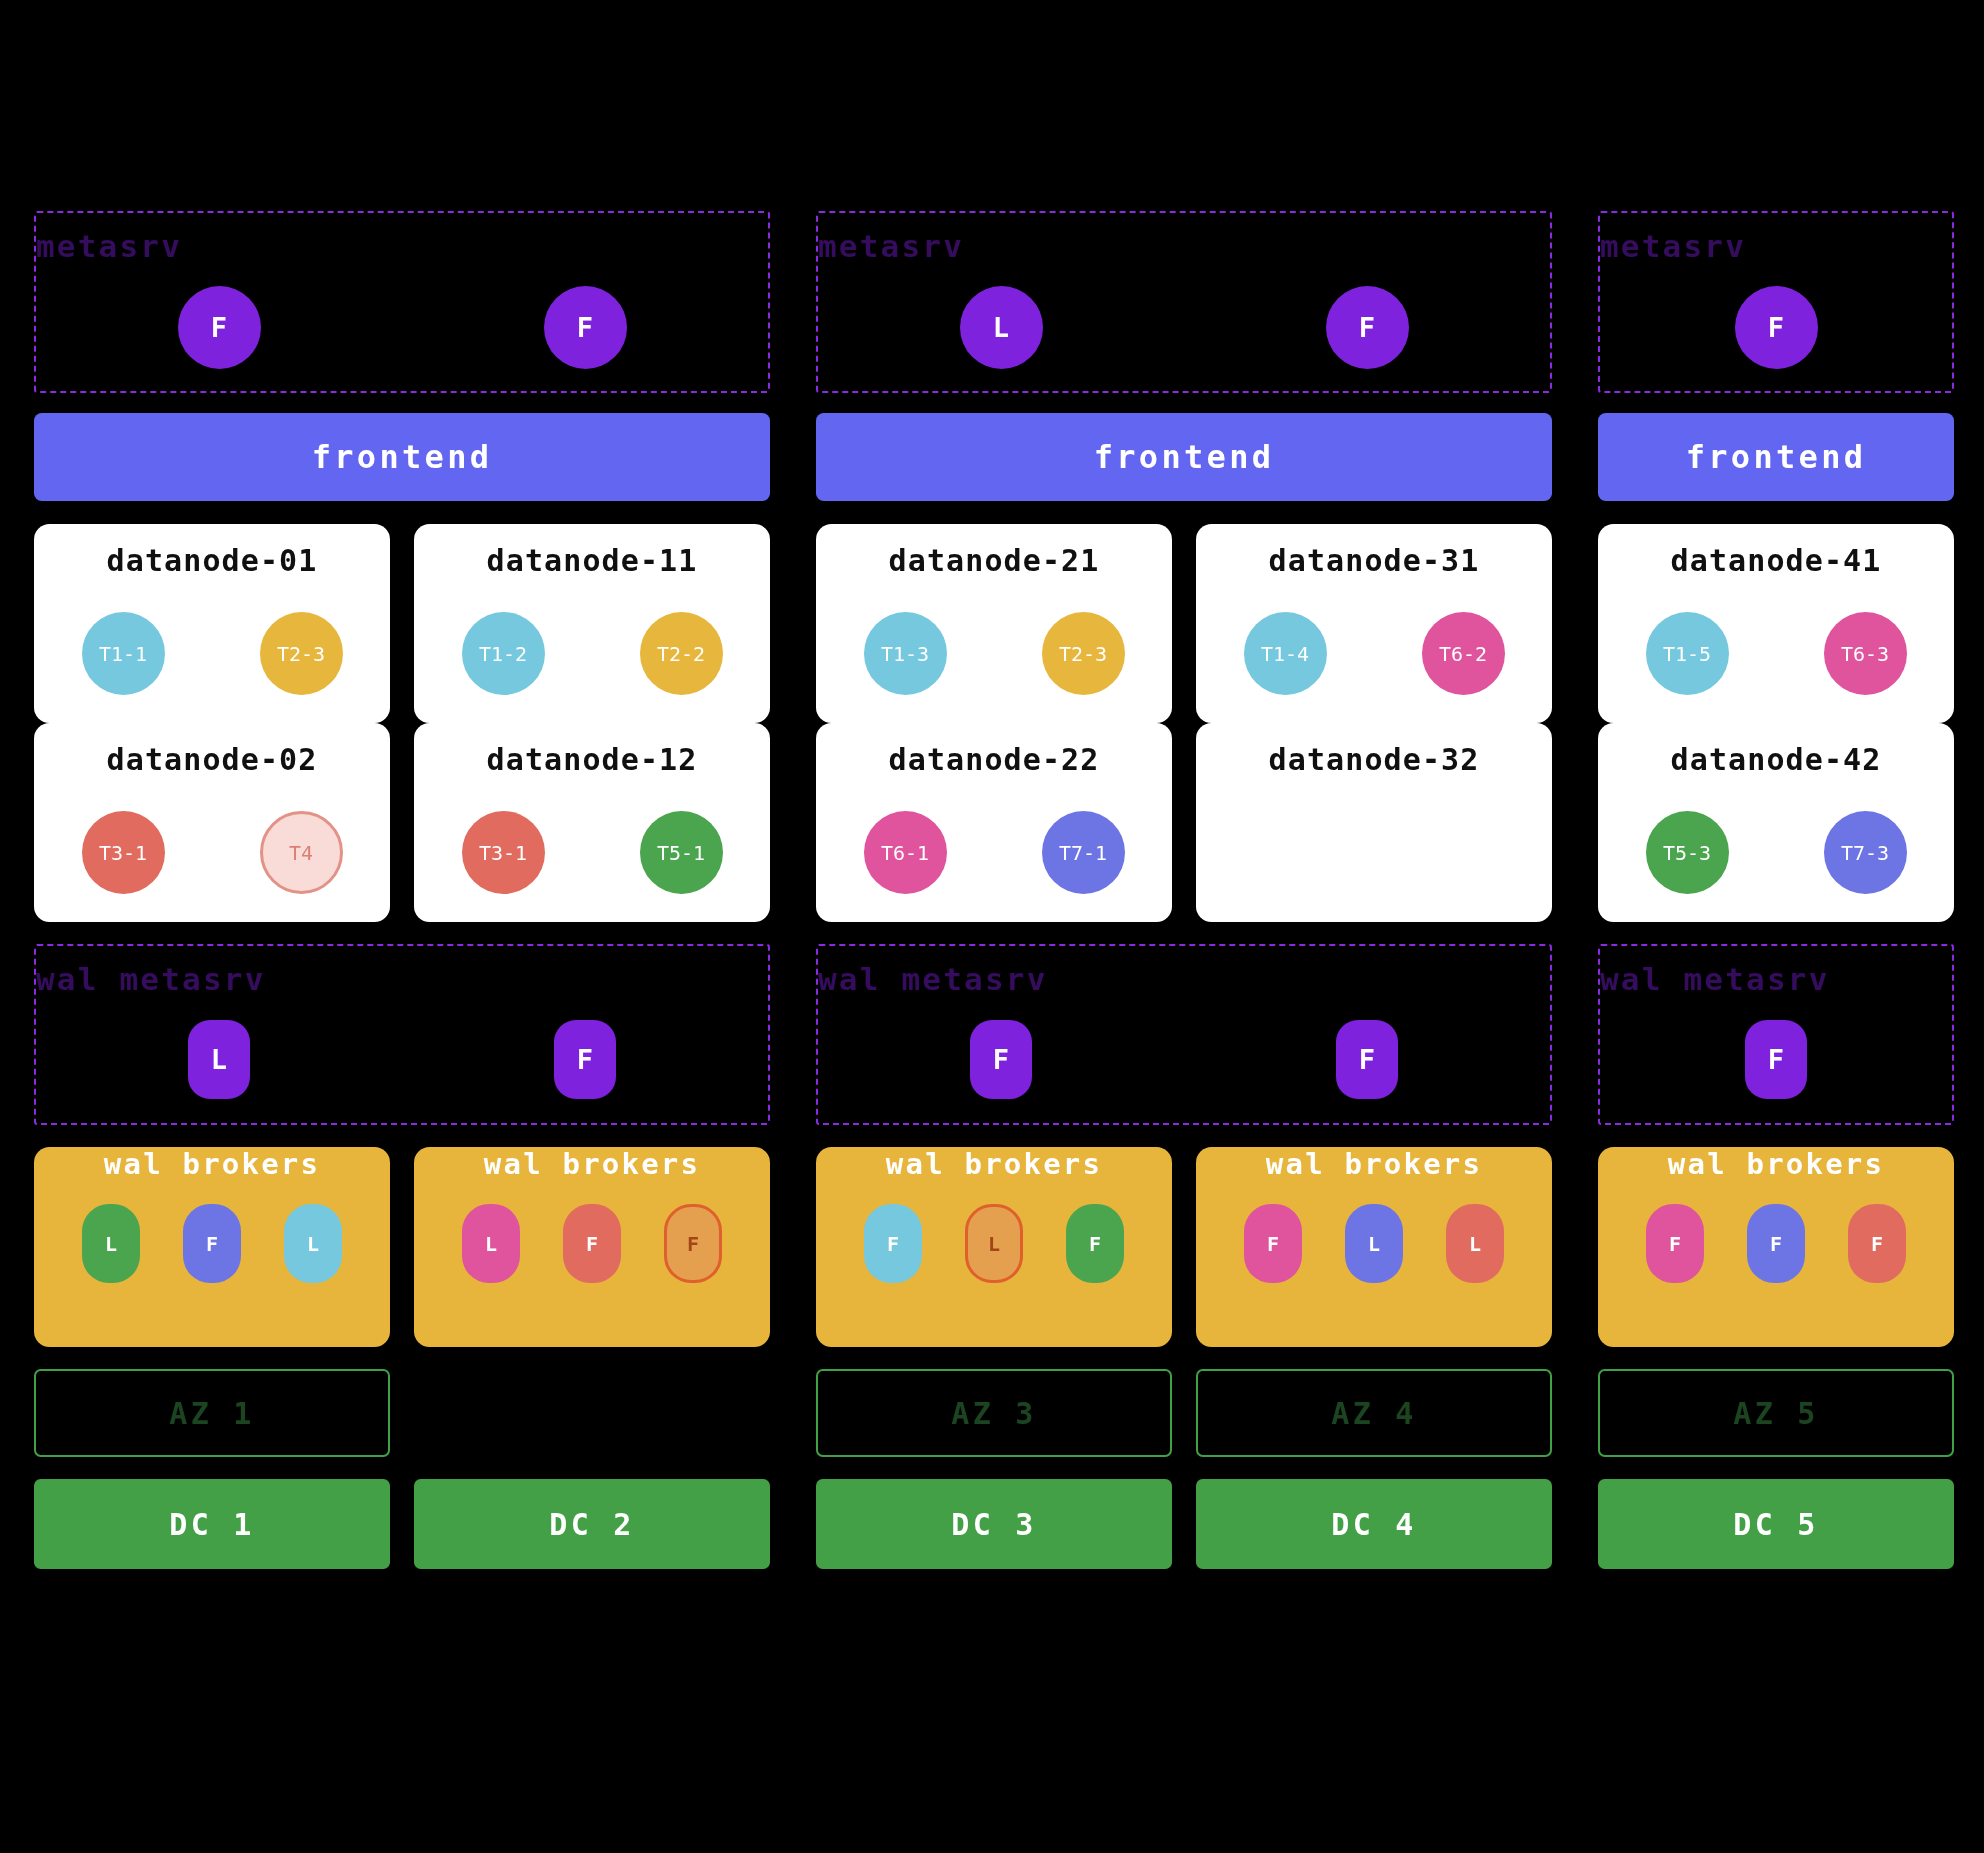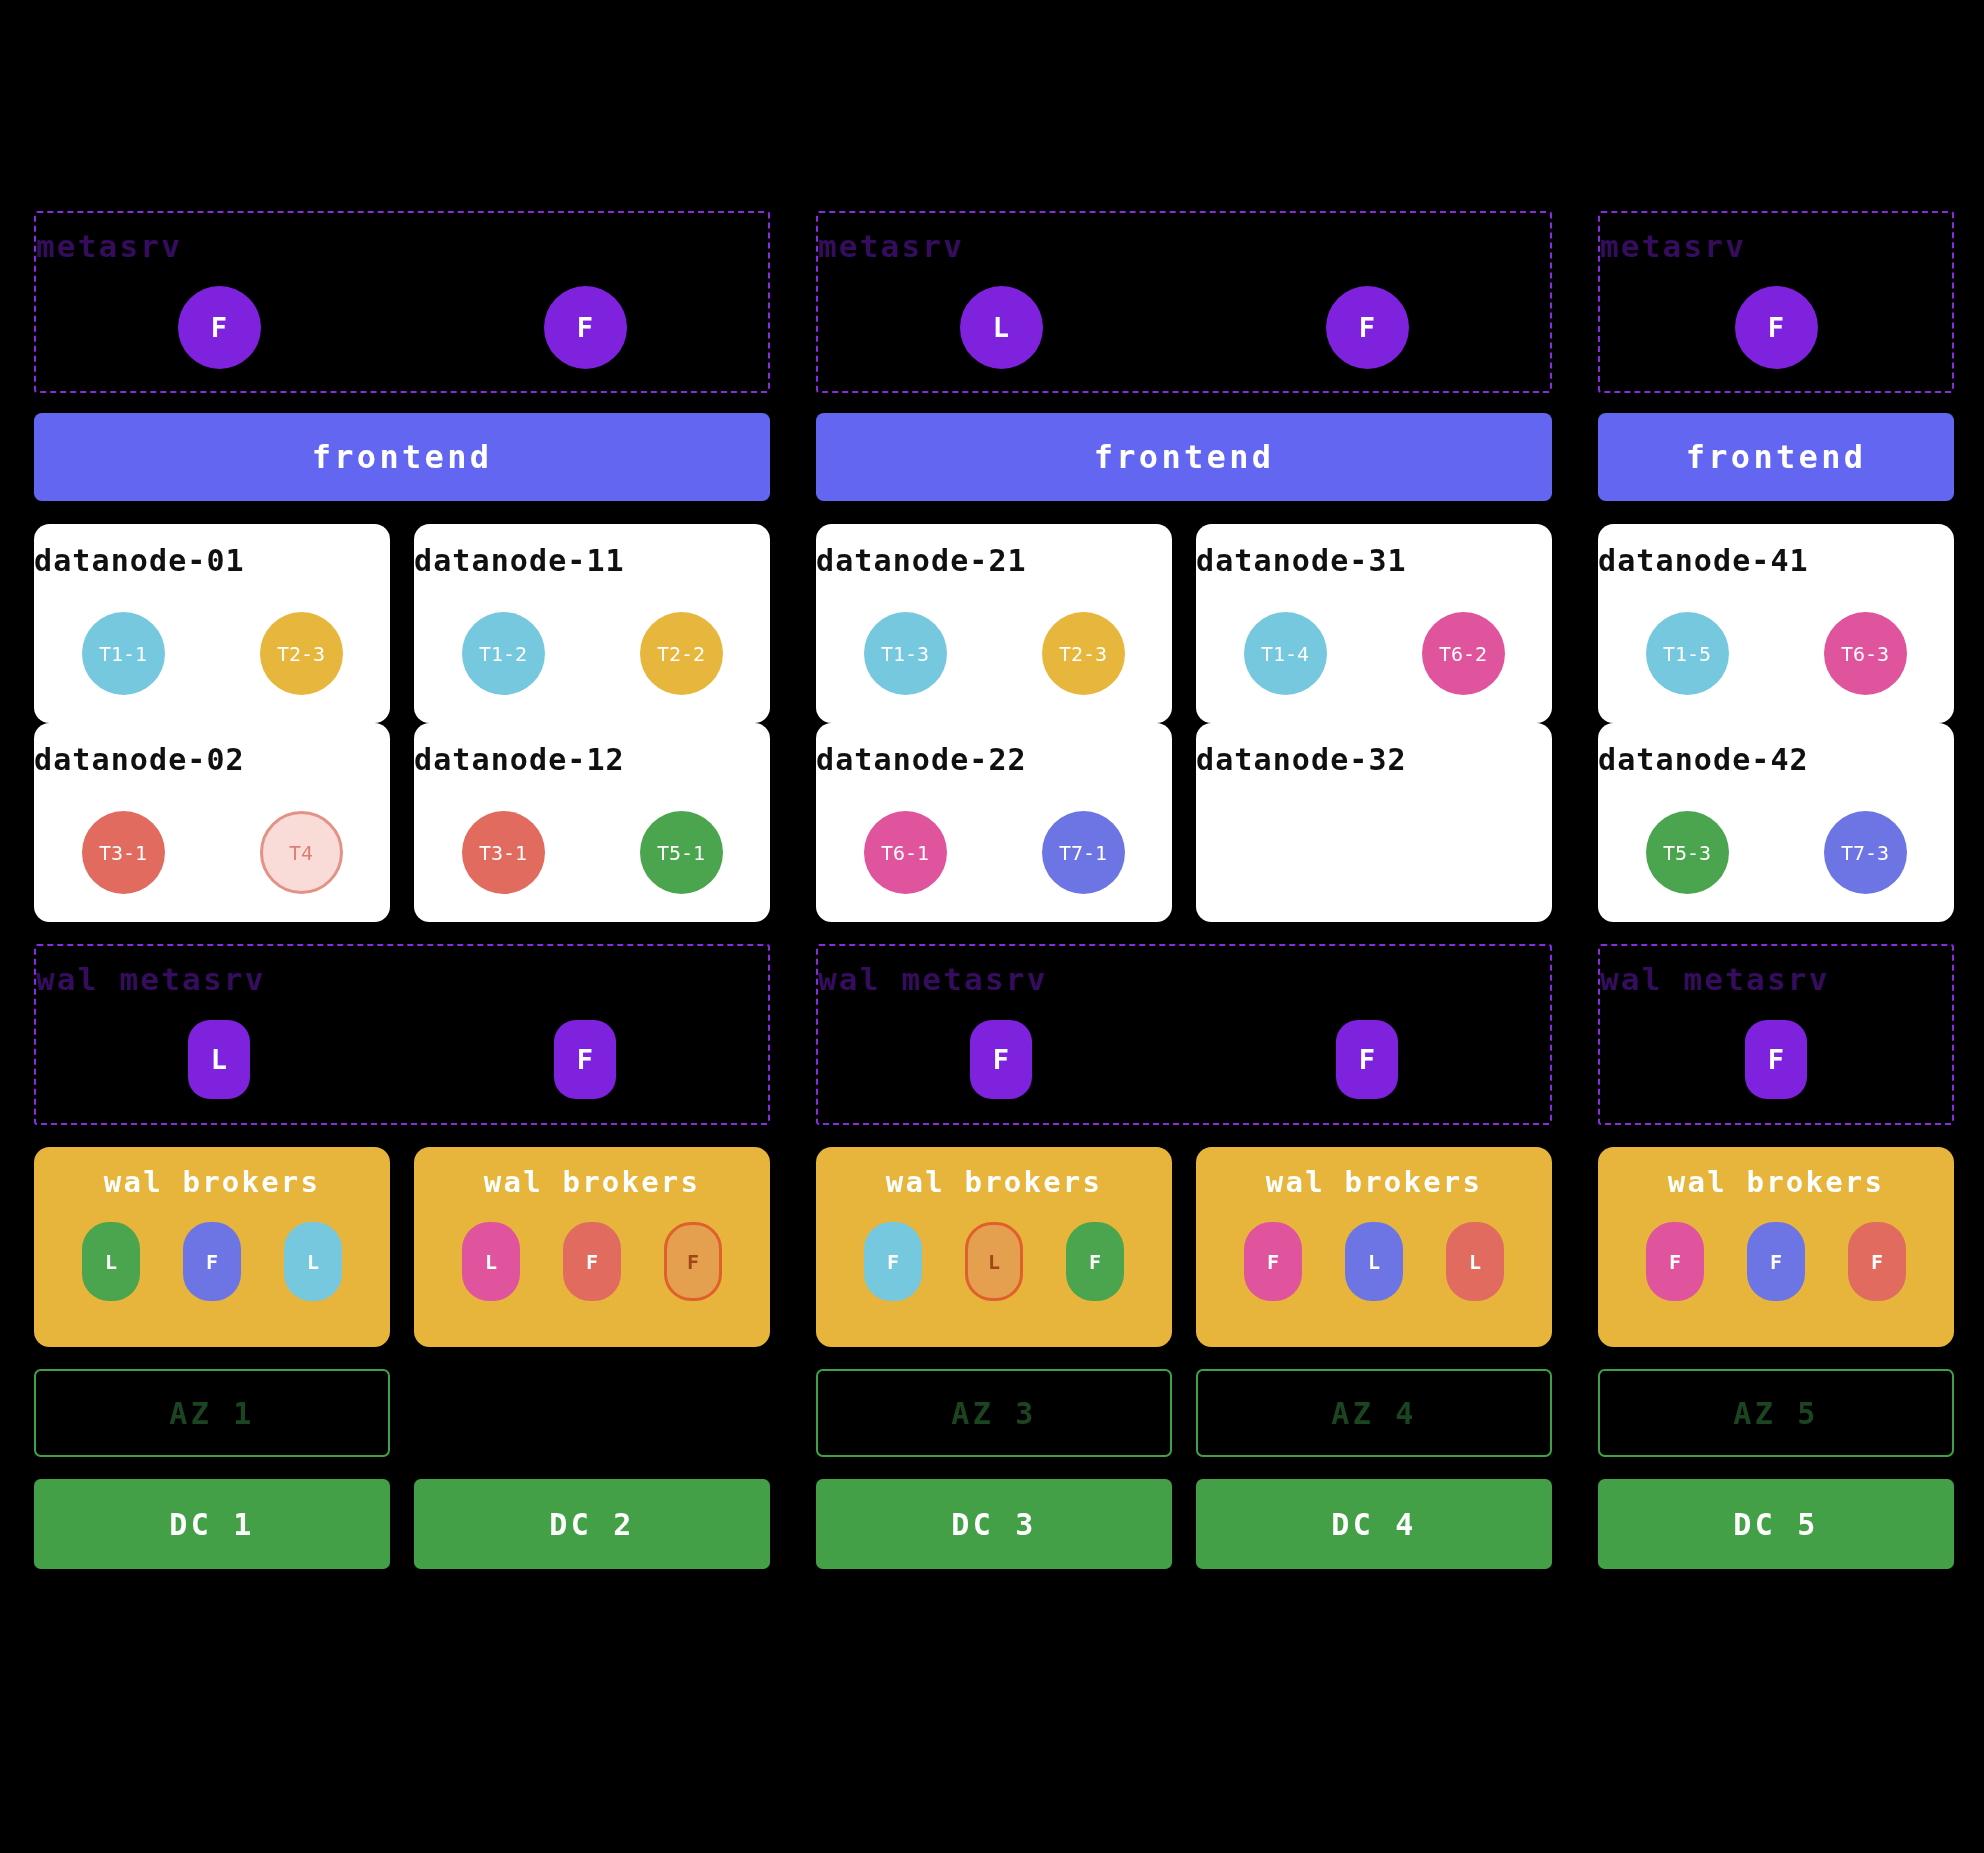--- a/index.html
+++ b/index.html
@@ -63,35 +63,34 @@
 
   .datanode-row1 { margin-top: 23px; }
   .datanode-row2 { }
   .datanode-card {
     width: 356px; height: 199px;
     background: var(--cardBg);
     border-radius: 15.6px;
     padding-top: 19px;
   }
   .datanode-title {
-    text-align: left; font-size: 30px; font-weight: bold;
+    text-align: center; font-size: 30px; font-weight: bold;
     color: var(--cardText); letter-spacing: 1.1px;
   }
   .region-row { margin-top: 34px; display: flex; justify-content: space-around; }
   .region-circle {
     width: 83px; height: 83px; border-radius: 50%;
     display: flex; align-items: center; justify-content: center;
     color: #fff; font-size: 20px; font-weight: normal;
   }
 
   .broker-row { margin-top: 22px; }
   .broker-box {
     width: 356px; height: 200px; border-radius: 15.6px;
     background: var(--amber);
-    padding-top: 18px;
   }
   .broker-title {
     text-align: center; color: #fff; font-size: 29px;
     font-weight: bold; letter-spacing: 2.2px;
   }
   .pill-row { margin-top: 23.4px; display: flex; justify-content: center; gap: 43px; }
   .broker-pill {
     width: 58px; height: 79px; border-radius: 27px;
     display: flex; align-items: center; justify-content: center;
     color: #fff; font-size: 20px; font-weight: bold;

